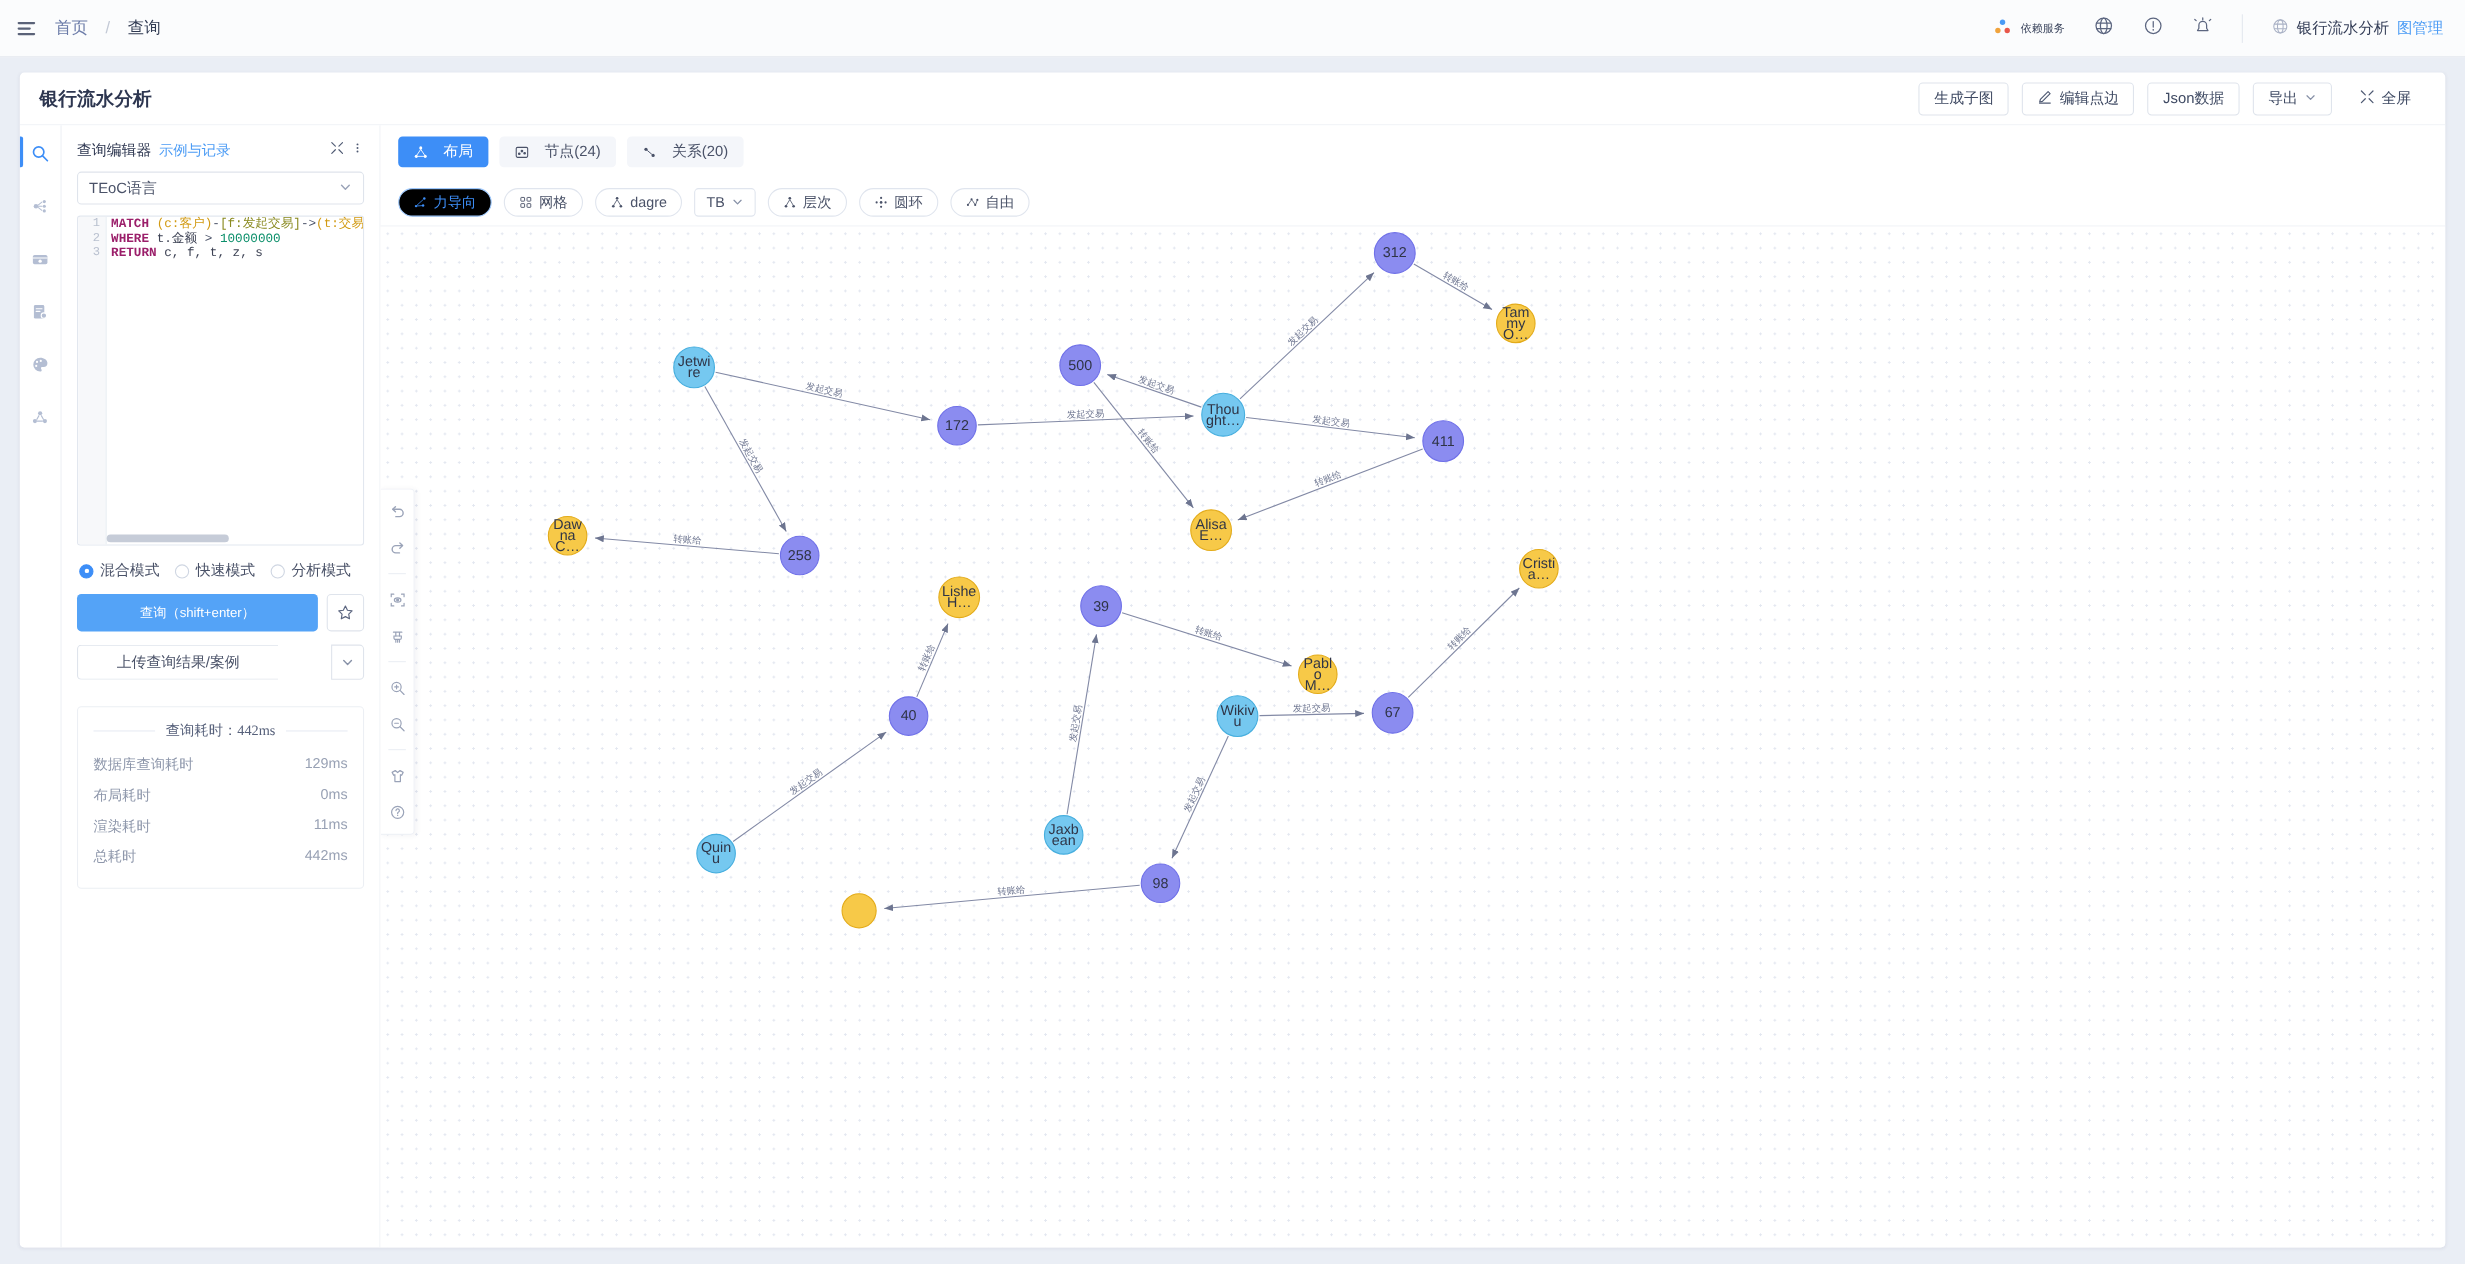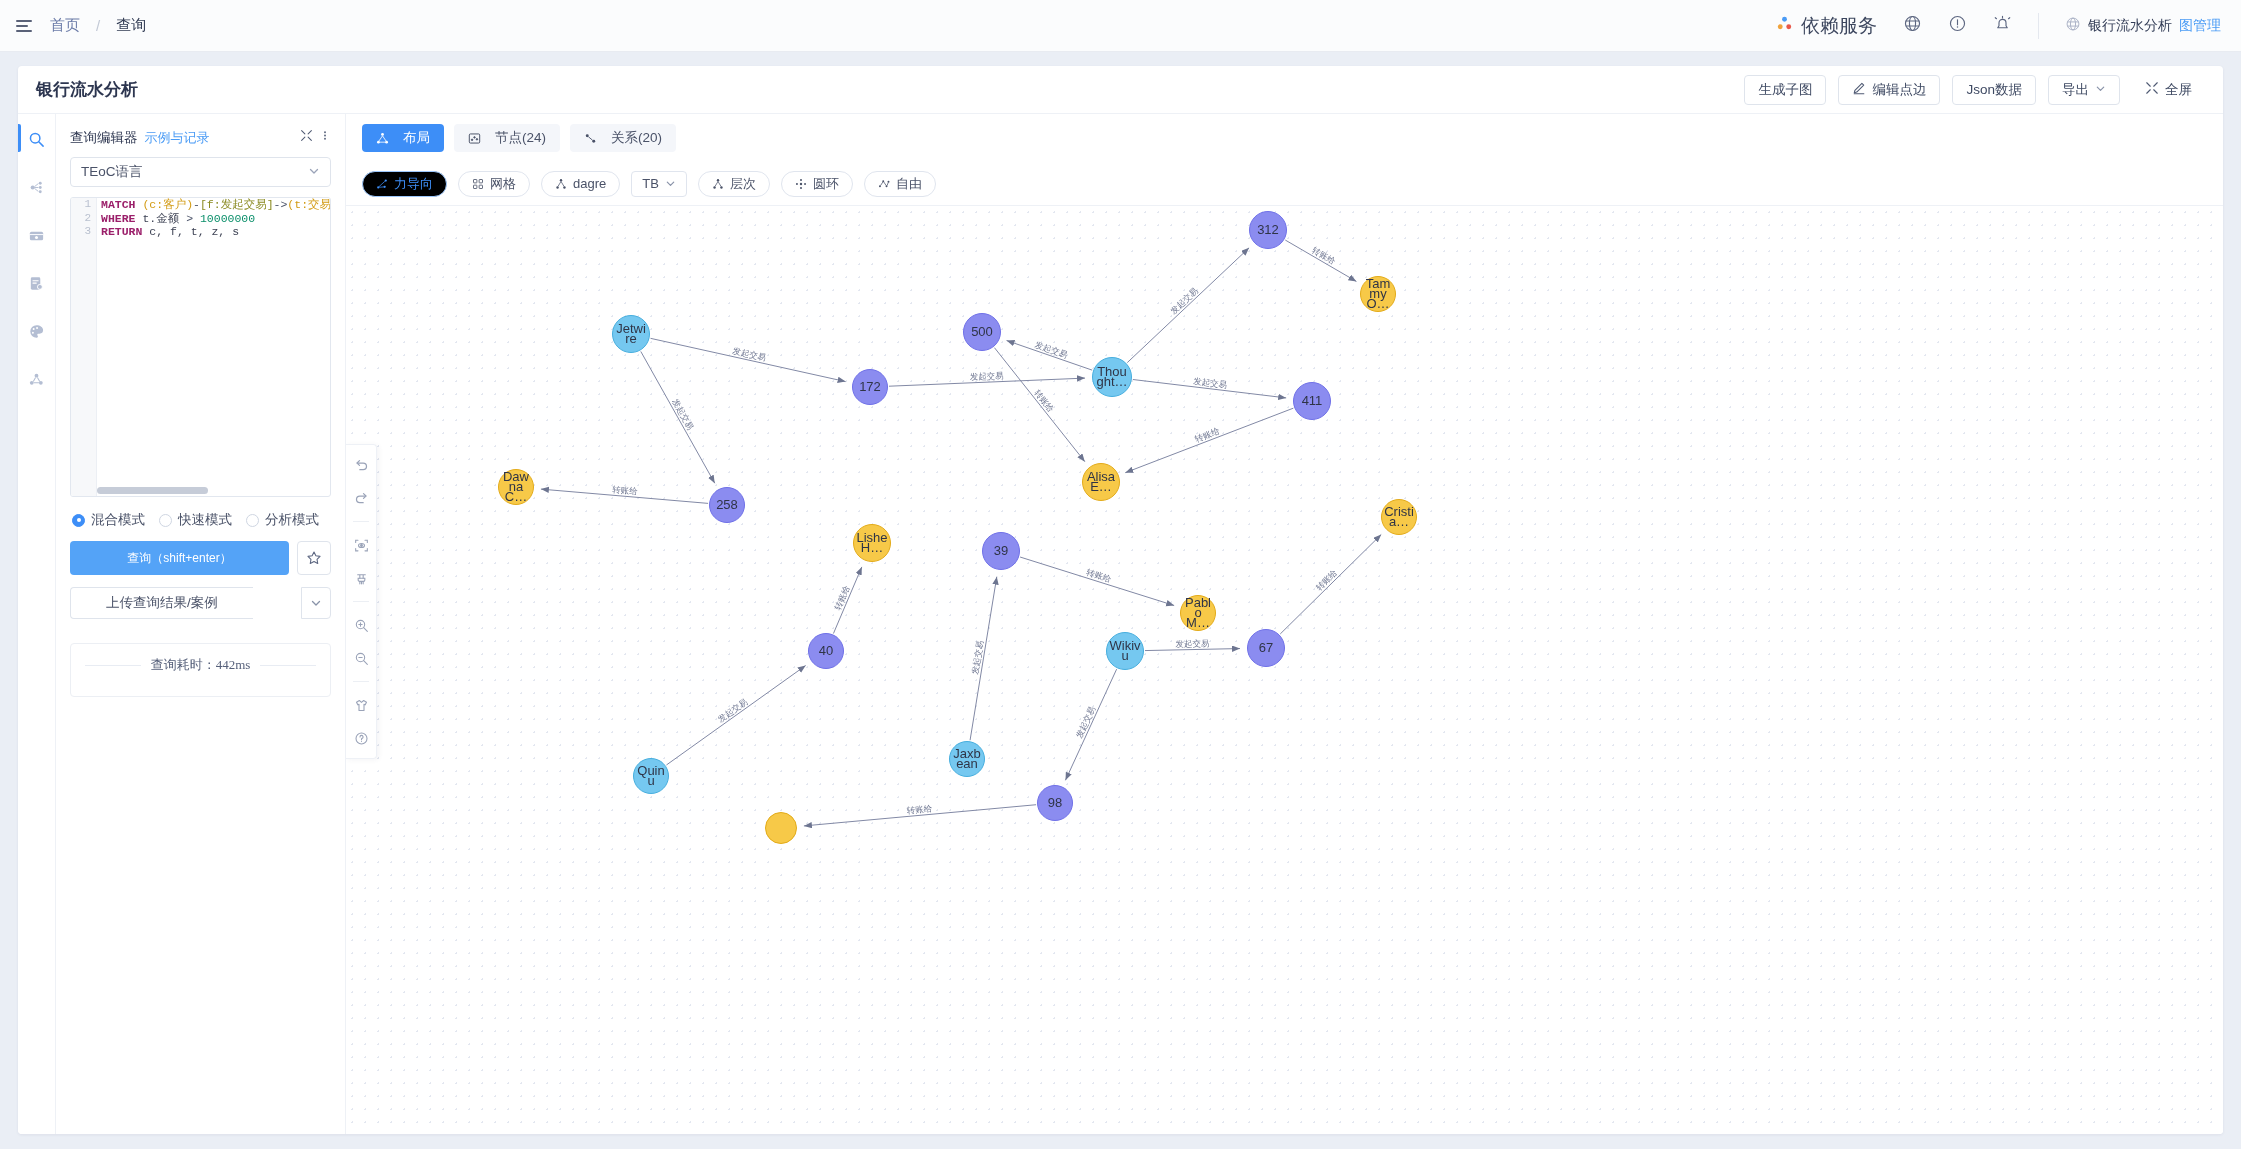--- a/index.html
+++ b/index.html
@@ -15,21 +15,21 @@
     border-bottom: 1px solid #e8ebf1; position: relative;
   }
   .tb-left { display: flex; align-items: center; padding-left: 16px; gap: 14px; }
   .hamb { width: 20px; height: 20px; display:flex; flex-direction:column; justify-content:center; gap:3px; cursor:pointer;}
   .hamb i { display:block; height:2px; background:#5a6278; border-radius:1px;}
   .hamb i:nth-child(1){width:16px;} .hamb i:nth-child(2){width:12px;} .hamb i:nth-child(3){width:16px;}
   .crumb { font-size: 15px; color: #6b7ba8; }
   .crumb.sep { color: #c3c9d6; margin: 0 2px; }
   .crumb.cur { color: #303a52; }
   .tb-right { margin-left:auto; display:flex; align-items:center; gap:26px; padding-right:20px; }
-  .tb-item { display:flex; align-items:center; gap:8px; font-size:19px; color:#3c465e; cursor:pointer;}
+  .tb-item { display:flex; align-items:center; gap:8px; font-size:10px; color:#3c465e; cursor:pointer;}
   .divider-v { width:1px; height:26px; background:#e4e8ef; }
   .tb-graphname { font-size:14px; color:#333d57; display:flex; align-items:center; gap:7px;}
   .link-blue { color:#4a9bf5; cursor:pointer; }
 
   
   .shell { position:absolute; left:18px; top:66px; width:2205px; height:1068px; background:#ffffff; border-radius:4px;
            box-shadow:0 1px 3px rgba(60,70,100,.08); overflow:hidden; }
   .panel-head { height:48px; display:flex; align-items:center; padding:0 18px; border-bottom:1px solid #eef1f6;}
   .panel-title { font-size:17px; font-weight:bold; color:#2d3650; }
   .panel-actions { margin-left:auto; display:flex; align-items:center; gap:12px; }
@@ -352,20 +352,38 @@
               </svg>
           </div>
         </div>
 
         <div class="stats">
           <div class="stats-head">
             <span class="line"></span>
             <span>查询耗时：442ms</span>
             <span class="line"></span>
           </div>
+          <div id="statrows">
+              <div class="stats-row">
+                <span>数据库查询耗时</span>
+                <span class="v">129ms</span>
+              </div>
+              <div class="stats-row">
+                <span>布局耗时</span>
+                <span class="v">0ms</span>
+              </div>
+              <div class="stats-row">
+                <span>渲染耗时</span>
+                <span class="v">11ms</span>
+              </div>
+              <div class="stats-row">
+                <span>总耗时</span>
+                <span class="v">442ms</span>
+              </div>
+            </div>
         </div>
       </div>
     </div>
 
     <div class="graphpane">
       <div class="gp-tabs" id="gtabs">
           <div class="gtab on">
             <span style="display: inline-flex;">
               <svg width="13" height="13" viewBox="0 0 16 16" fill="currentColor">
                 <circle cx="8" cy="3" r="1.7"></circle>

